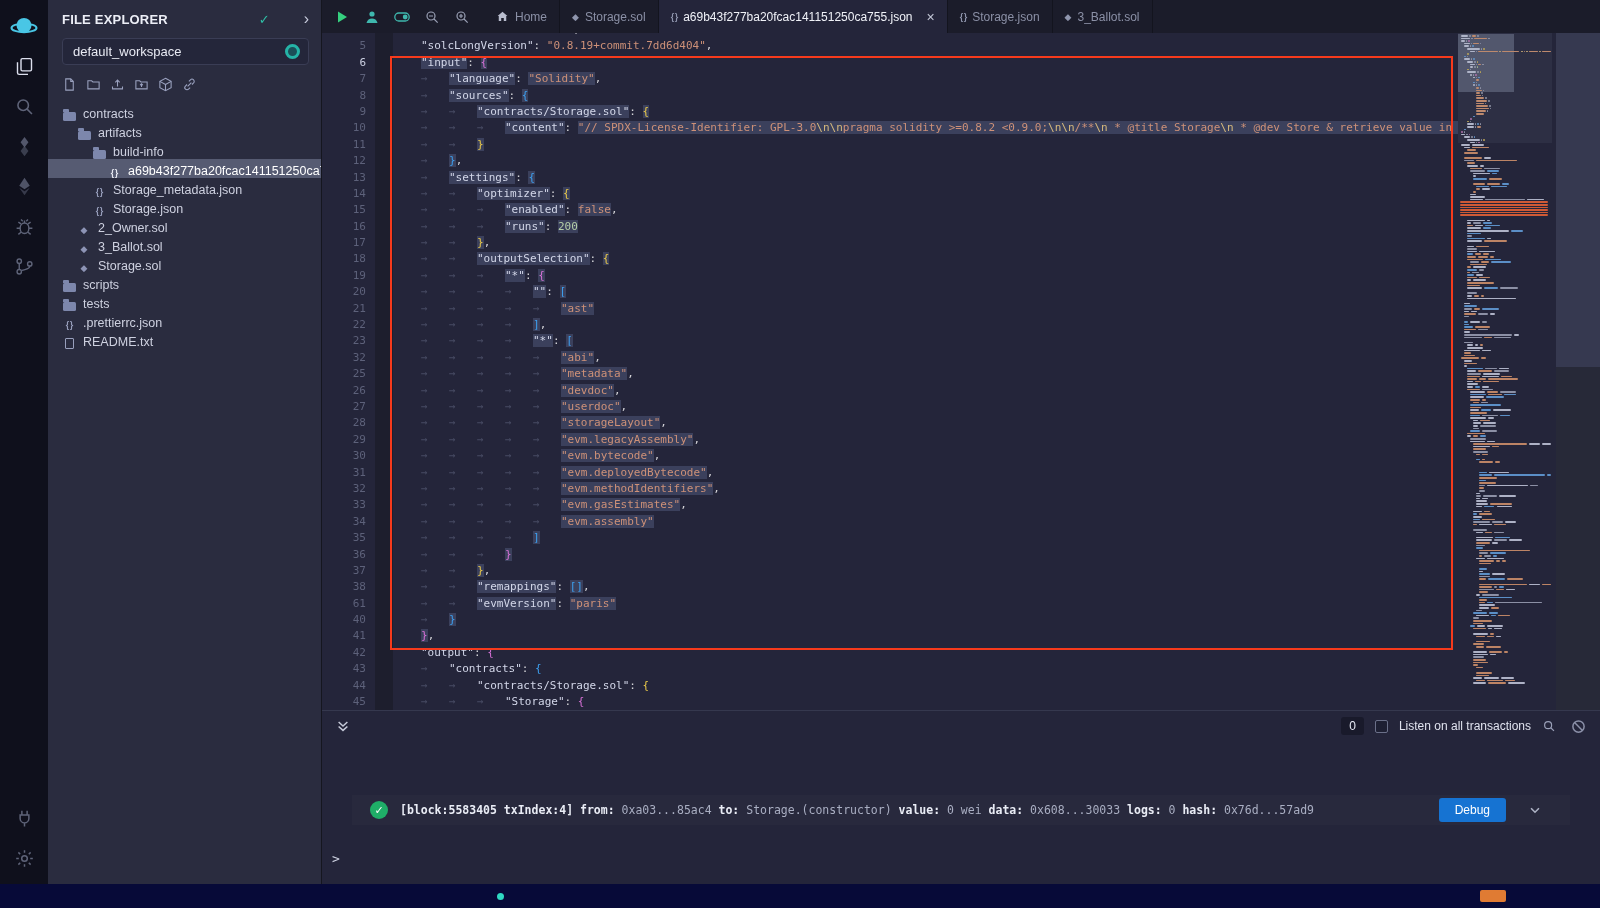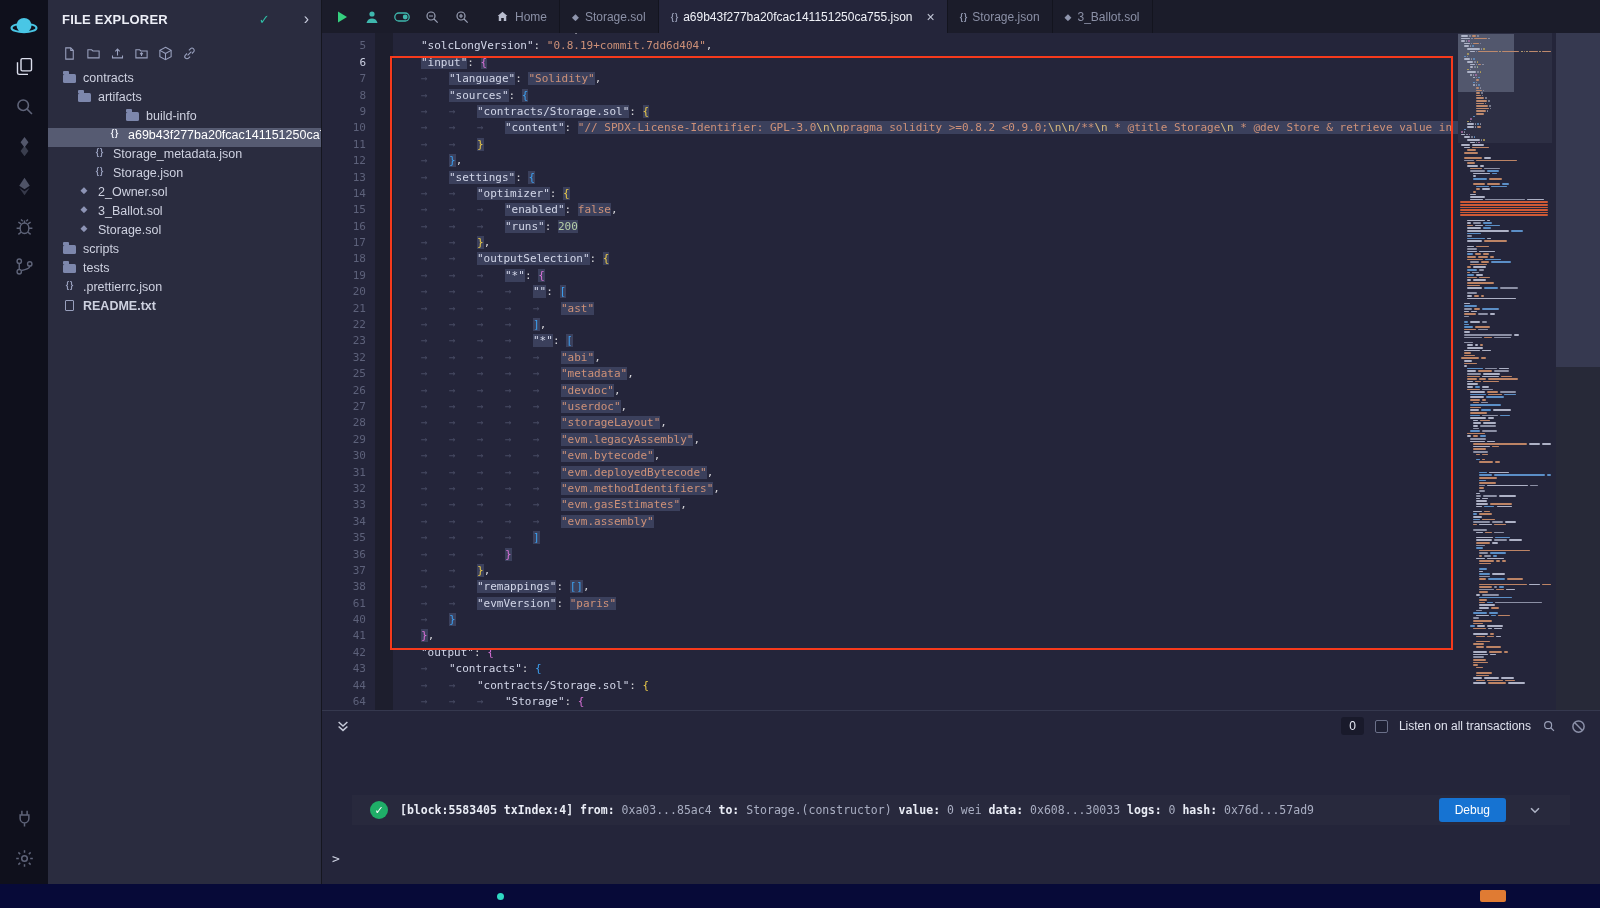--- a/index.html
+++ b/index.html
@@ -25,21 +25,21 @@
   .ws-row .ham svg{width:14px;height:14px}
   .ws-label{font-size:12px;color:#d4d7e4}
   .signin{margin-left:auto;display:flex;align-items:center;gap:5px;color:#e2e5ef;font-size:12px;cursor:pointer}
   .signin svg{width:13px;height:13px}
   .ws-select{margin:4px 12px 0 14px;height:27px;background:#24263a;border:1px solid #3a3d55;border-radius:4px;display:flex;align-items:center;padding:0 8px 0 10px;font-size:13px;color:#e8eaf3;cursor:pointer}
   .ws-badge{margin-left:auto;width:15px;height:15px;border-radius:50%;border:3px solid #25b3a7;background:#1b4f58}
   .ex-toolbar{display:flex;align-items:center;gap:9px;padding:12px 12px 8px 14px;color:#9aa1bf}
   .ex-toolbar .tb-icon{display:flex;cursor:pointer}
   .ex-toolbar svg{width:15px;height:15px}
   .tree{padding-top:2px}
-  .tree-row{height:19px;display:flex;align-items:flex-start;font-size:12.5px;color:#ced1e0;cursor:pointer;white-space:nowrap;overflow:hidden}
+  .tree-row{height:19px;display:flex;align-items:flex-end;font-size:12.5px;color:#ced1e0;cursor:pointer;white-space:nowrap;overflow:hidden}
   .tree-row.selected{background:#565b72;color:#ffffff}
   .tree-icon{width:16px;display:inline-flex;justify-content:center;margin-right:6px;flex:0 0 auto}
   .ico-folder{width:13px;height:9px;background:#7d87ac;border-radius:1.5px;position:relative;margin-top:3px}
   .ico-folder::before{content:"";position:absolute;top:-3px;left:0;width:6px;height:3px;background:#7d87ac;border-radius:1px 1px 0 0}
   .ico-json{font-size:9px;font-weight:bold;color:#989fbc;letter-spacing:-1px}
   .tree-row.selected .ico-json{color:#e7e9f2}
   .ico-sol{font-size:9px;color:#8d94b5}
   .ico-file{width:9px;height:11px;border:1px solid #989fbc;border-radius:1px;margin-top:1px}
 
   
@@ -173,20 +173,24 @@
           <path d="M12 2.5v3M12 18.5v3M2.5 12h3M18.5 12h3M5 5l2.1 2.1M16.9 16.9 19 19M19 5l-2.1 2.1M7.1 16.9 5 19"></path>
         </svg>
       </div>
     </nav>
 
   <aside class="explorer">
     <div class="ex-head">
       <span class="ex-title">FILE EXPLORER</span>
       <span class="ex-check">✓</span>
       <span class="ex-chev">›</span>
+    </div>
+    <div class="ws-select">
+      <span>default_workspace</span>
+      <span class="ws-badge"></span>
     </div>
     <div class="ex-toolbar">
         <span class="tb-icon">
           <svg viewBox="0 0 24 24" fill="none" stroke="currentColor" stroke-width="1.7">
             <path d="M6 3h8l4 4v14H6z"></path>
             <path d="M14 3v4h4"></path>
           </svg>
         </span>
         <span class="tb-icon">
           <svg viewBox="0 0 24 24" fill="none" stroke="currentColor" stroke-width="1.7">
@@ -223,21 +227,21 @@
             <span class="ico-folder"></span>
           </span>
           <span class="tree-label">contracts</span>
         </div>
         <div class="tree-row" style="padding-left: 28px;">
           <span class="tree-icon">
             <span class="ico-folder"></span>
           </span>
           <span class="tree-label">artifacts</span>
         </div>
-        <div class="tree-row" style="padding-left: 43px; margin-left: 33px;">
+        <div class="tree-row" style="padding-left: 43px;">
           <span class="tree-icon">
             <span class="ico-folder"></span>
           </span>
           <span class="tree-label">build-info</span>
         </div>
         <div class="tree-row selected" style="padding-left: 58px;">
           <span class="tree-icon">
             <span class="ico-json">{ }</span>
           </span>
           <span class="tree-label">a69b43f277ba20fcac141151250ca7...</span>
@@ -283,21 +287,21 @@
             <span class="ico-folder"></span>
           </span>
           <span class="tree-label">tests</span>
         </div>
         <div class="tree-row" style="padding-left: 13px;">
           <span class="tree-icon">
             <span class="ico-json">{ }</span>
           </span>
           <span class="tree-label">.prettierrc.json</span>
         </div>
-        <div class="tree-row" style="padding-left: 13px; font-weight: bold;">
+        <div class="tree-row" style="padding-left: 13px;">
           <span class="tree-icon">
             <span class="ico-file"></span>
           </span>
           <span class="tree-label">README.txt</span>
         </div>
       </div>
   </aside>
 
   <section class="main">
     <div class="tabbar">
@@ -406,21 +410,21 @@
             <div class="gnum">35</div>
             <div class="gnum">36</div>
             <div class="gnum">37</div>
             <div class="gnum">38</div>
             <div class="gnum">61</div>
             <div class="gnum">40</div>
             <div class="gnum">41</div>
             <div class="gnum">42</div>
             <div class="gnum">43</div>
             <div class="gnum">44</div>
-            <div class="gnum">64</div>
+            <div class="gnum">45</div>
           </div>
         </div>
       <div class="deco"></div>
       <div class="codewrap">
           <div class="codelines">
             <div class="cline"><span class="ind"></span><span class="seg"><span class="tk tk-k">"solcVersion"</span><span class="tk tk-p">: </span><span class="tk tk-s">"0.8.19"</span><span class="tk tk-p">,</span></span></div>
             <div class="cline"><span class="ind"></span><span class="seg"><span class="tk tk-k">"solcLongVersion"</span><span class="tk tk-p">: </span><span class="tk tk-s">"0.8.19+commit.7dd6d404"</span><span class="tk tk-p">,</span></span></div>
             <div class="cline"><span class="ind"></span><span class="seg hl"><span class="tk tk-k">"input"</span><span class="tk tk-p">: </span><span class="tk tk-m">{</span></span></div>
             <div class="cline"><span class="ind"></span><span class="ind">→</span><span class="seg hl"><span class="tk tk-k">"language"</span><span class="tk tk-p">: </span><span class="tk tk-s">"Solidity"</span><span class="tk tk-p">,</span></span></div>
             <div class="cline"><span class="ind"></span><span class="ind">→</span><span class="seg hl"><span class="tk tk-k">"sources"</span><span class="tk tk-p">: </span><span class="tk tk-u">{</span></span></div>

